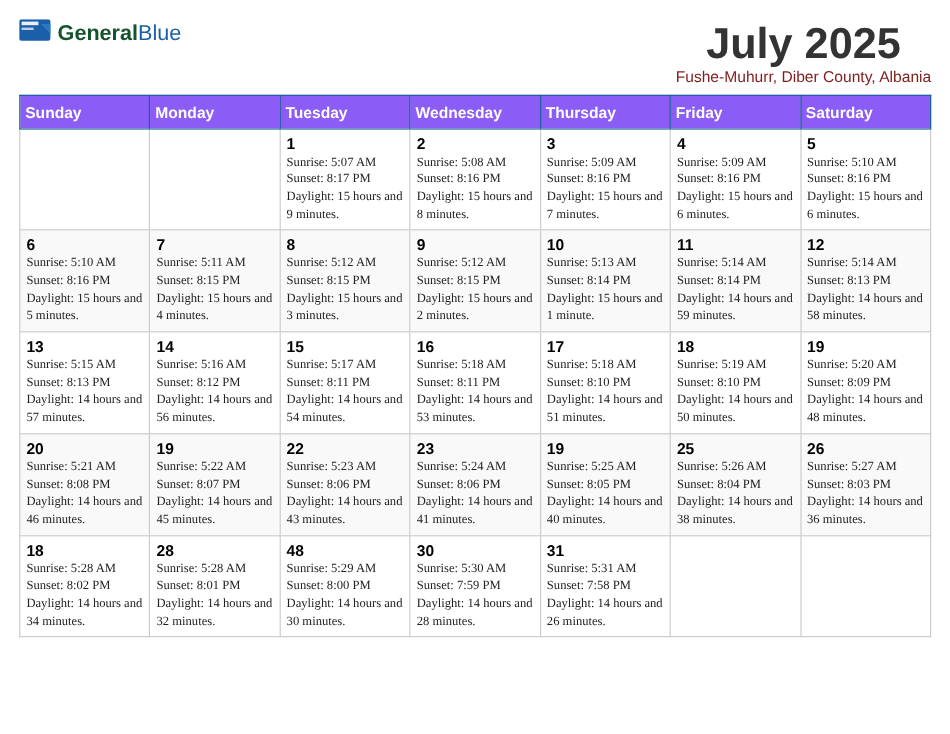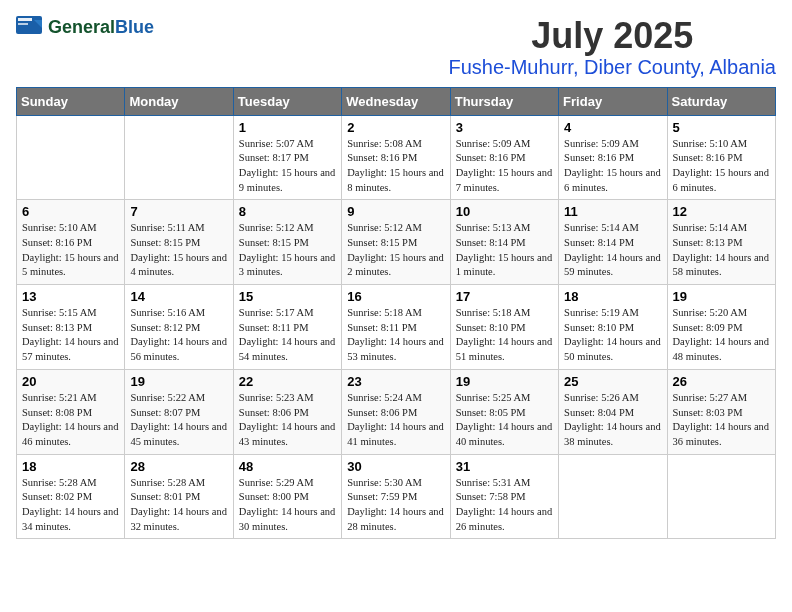--- a/index.html
+++ b/index.html
@@ -21,49 +21,49 @@
       align-items: center;
       gap: 4px;
     }
     .logo-text-general {
       font-size: 18px;
       font-weight: bold;
       color: #14532d;
     }
     .logo-text-blue {
       font-size: 18px;
-      font-weight: bold;
+      font-weight: normal;
       color: #1a5fa8;
       text-align: center;
     }
     .logo-icon {
       width: 28px;
       height: 22px;
     }
     .title-block {
       text-align: right;
     }
     .month-year {
       font-size: 36px;
       font-weight: bold;
       color: #333;
       line-height: 1.1;
       text-align: center;
     }
     .location {
-      font-size: 20px;
-      color: #1d4ed8;
+      font-size: 13px;
+      color: #7f1d1d;
     }
     table {
       width: 100%;
       border-collapse: collapse;
       font-size: 11px;
     }
     thead tr th {
-      background-color: #737373;
+      background-color: #8b5cf6;
       color: #fff;
       font-size: 13px;
       font-weight: bold;
       padding: 6px 4px;
       text-align: left;
       border: 1px solid #2060a0;
     }
     tbody tr td {
       border: 1px solid #ccc;
       vertical-align: top;

